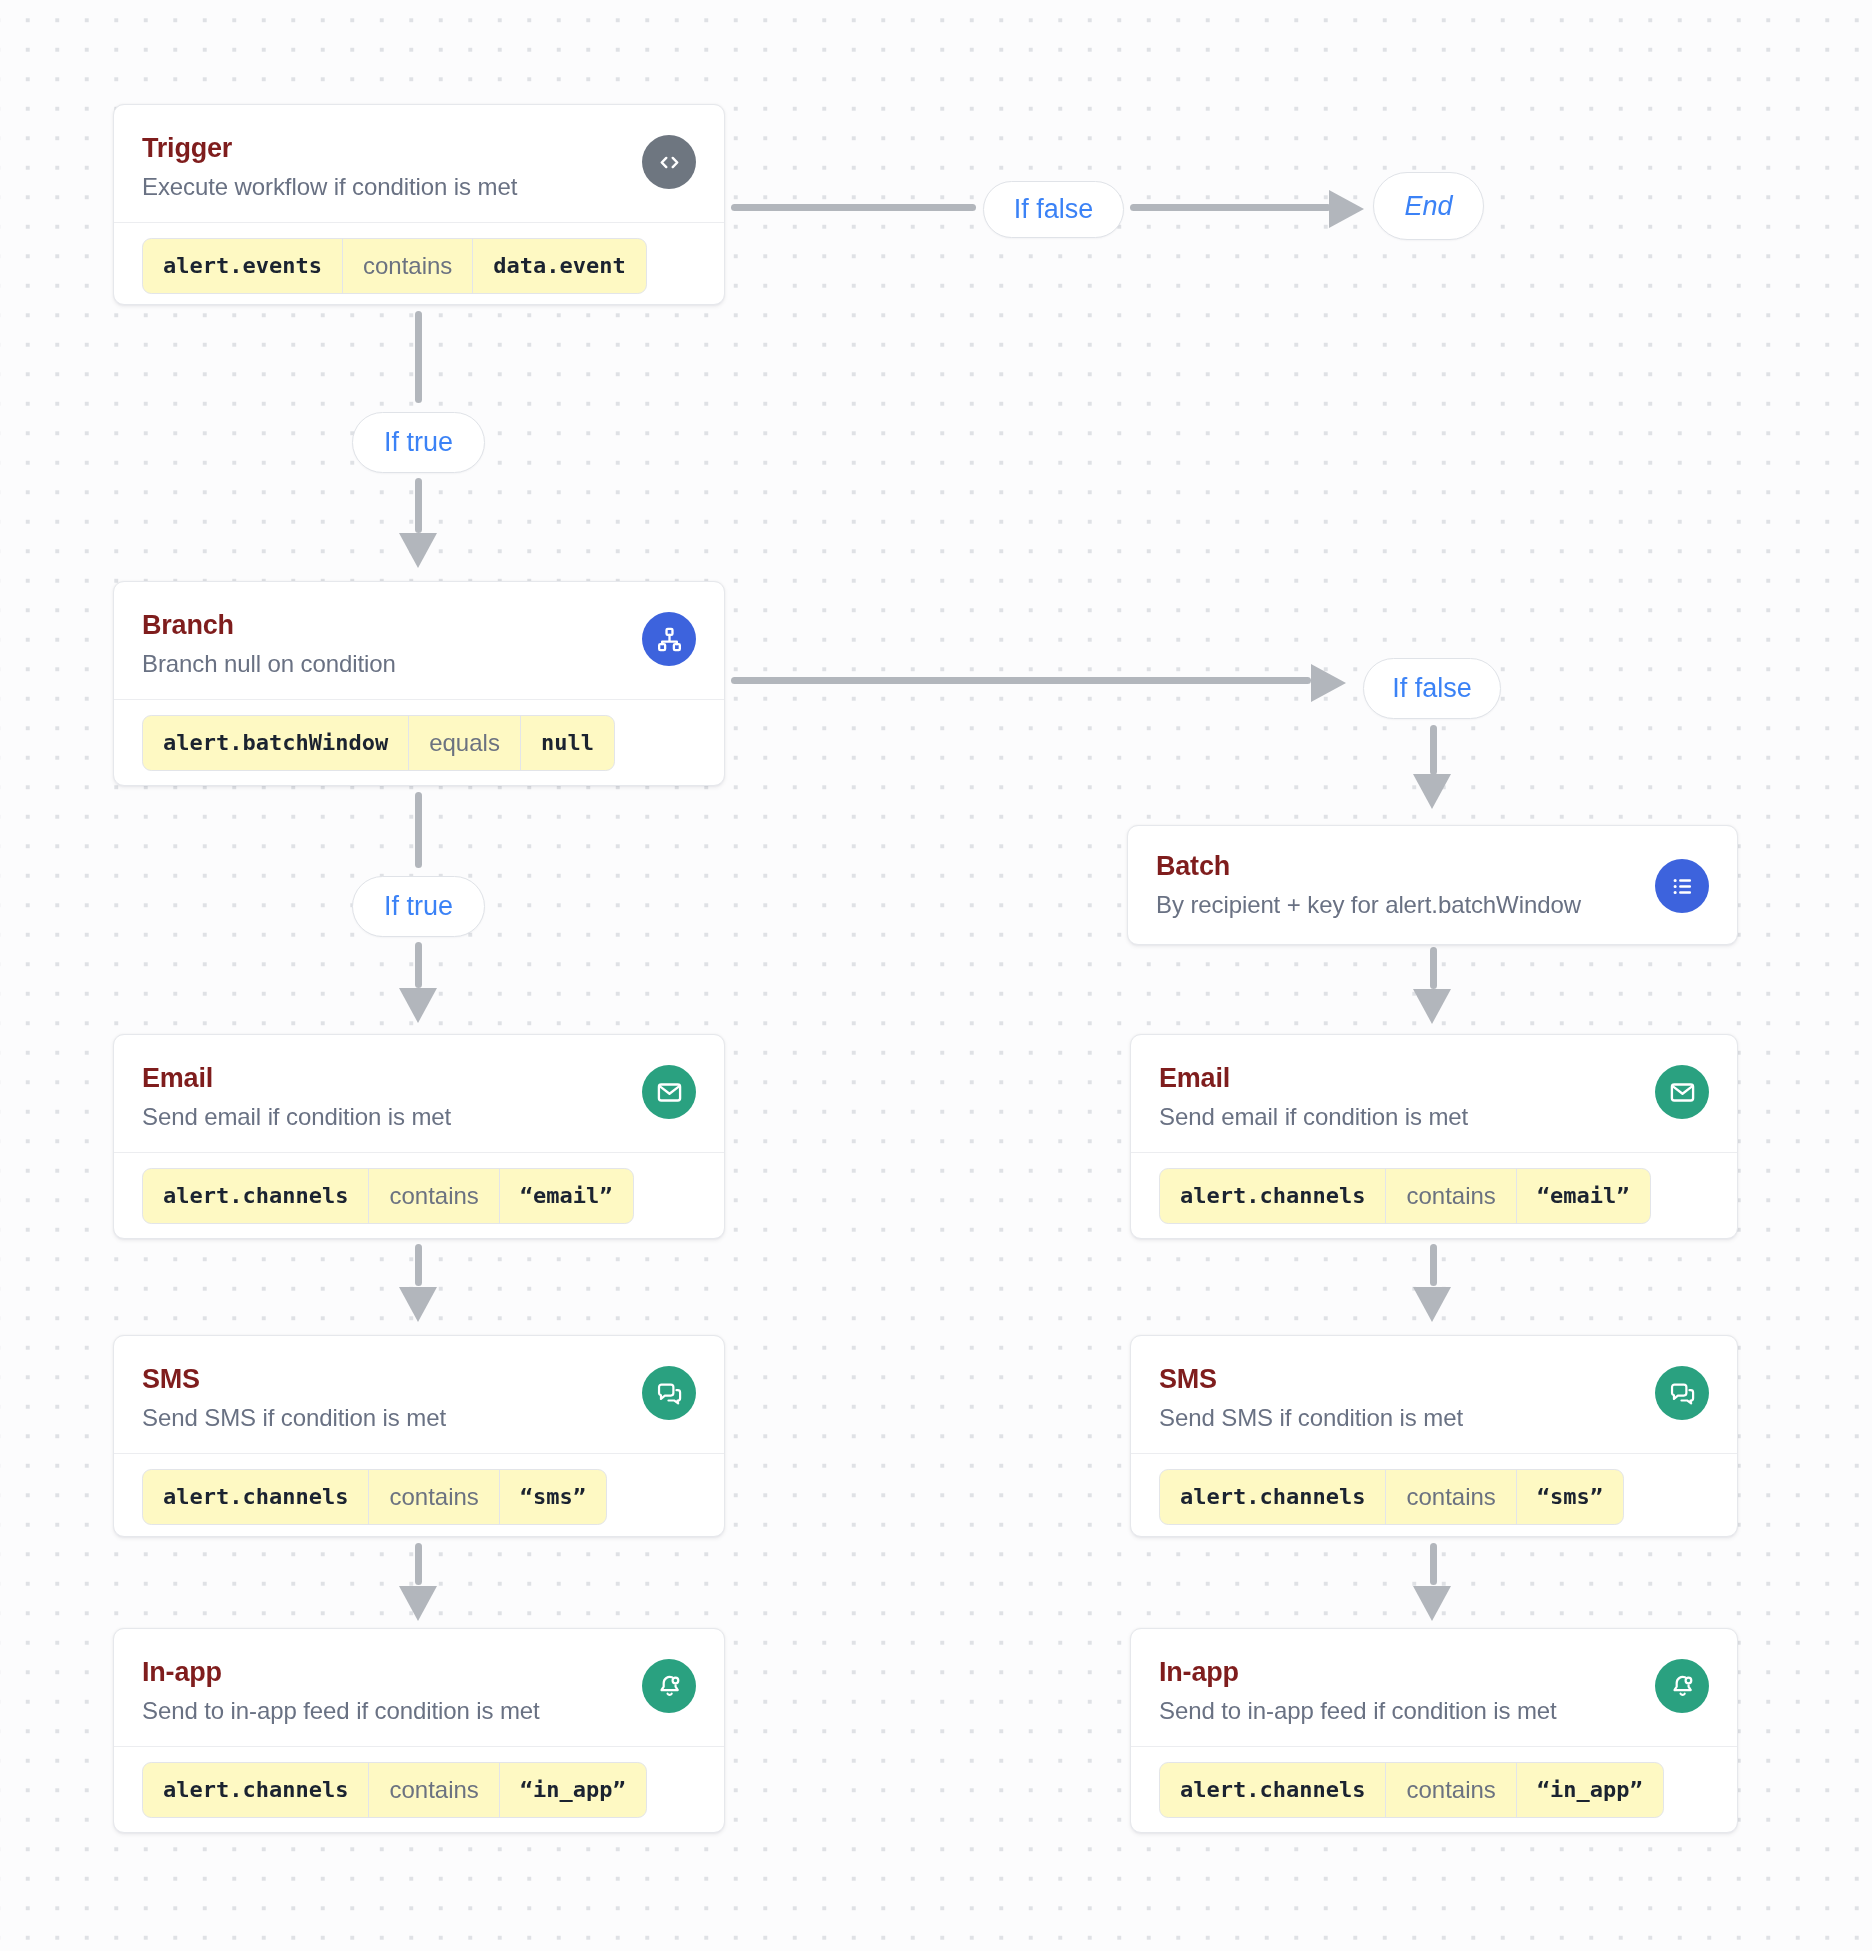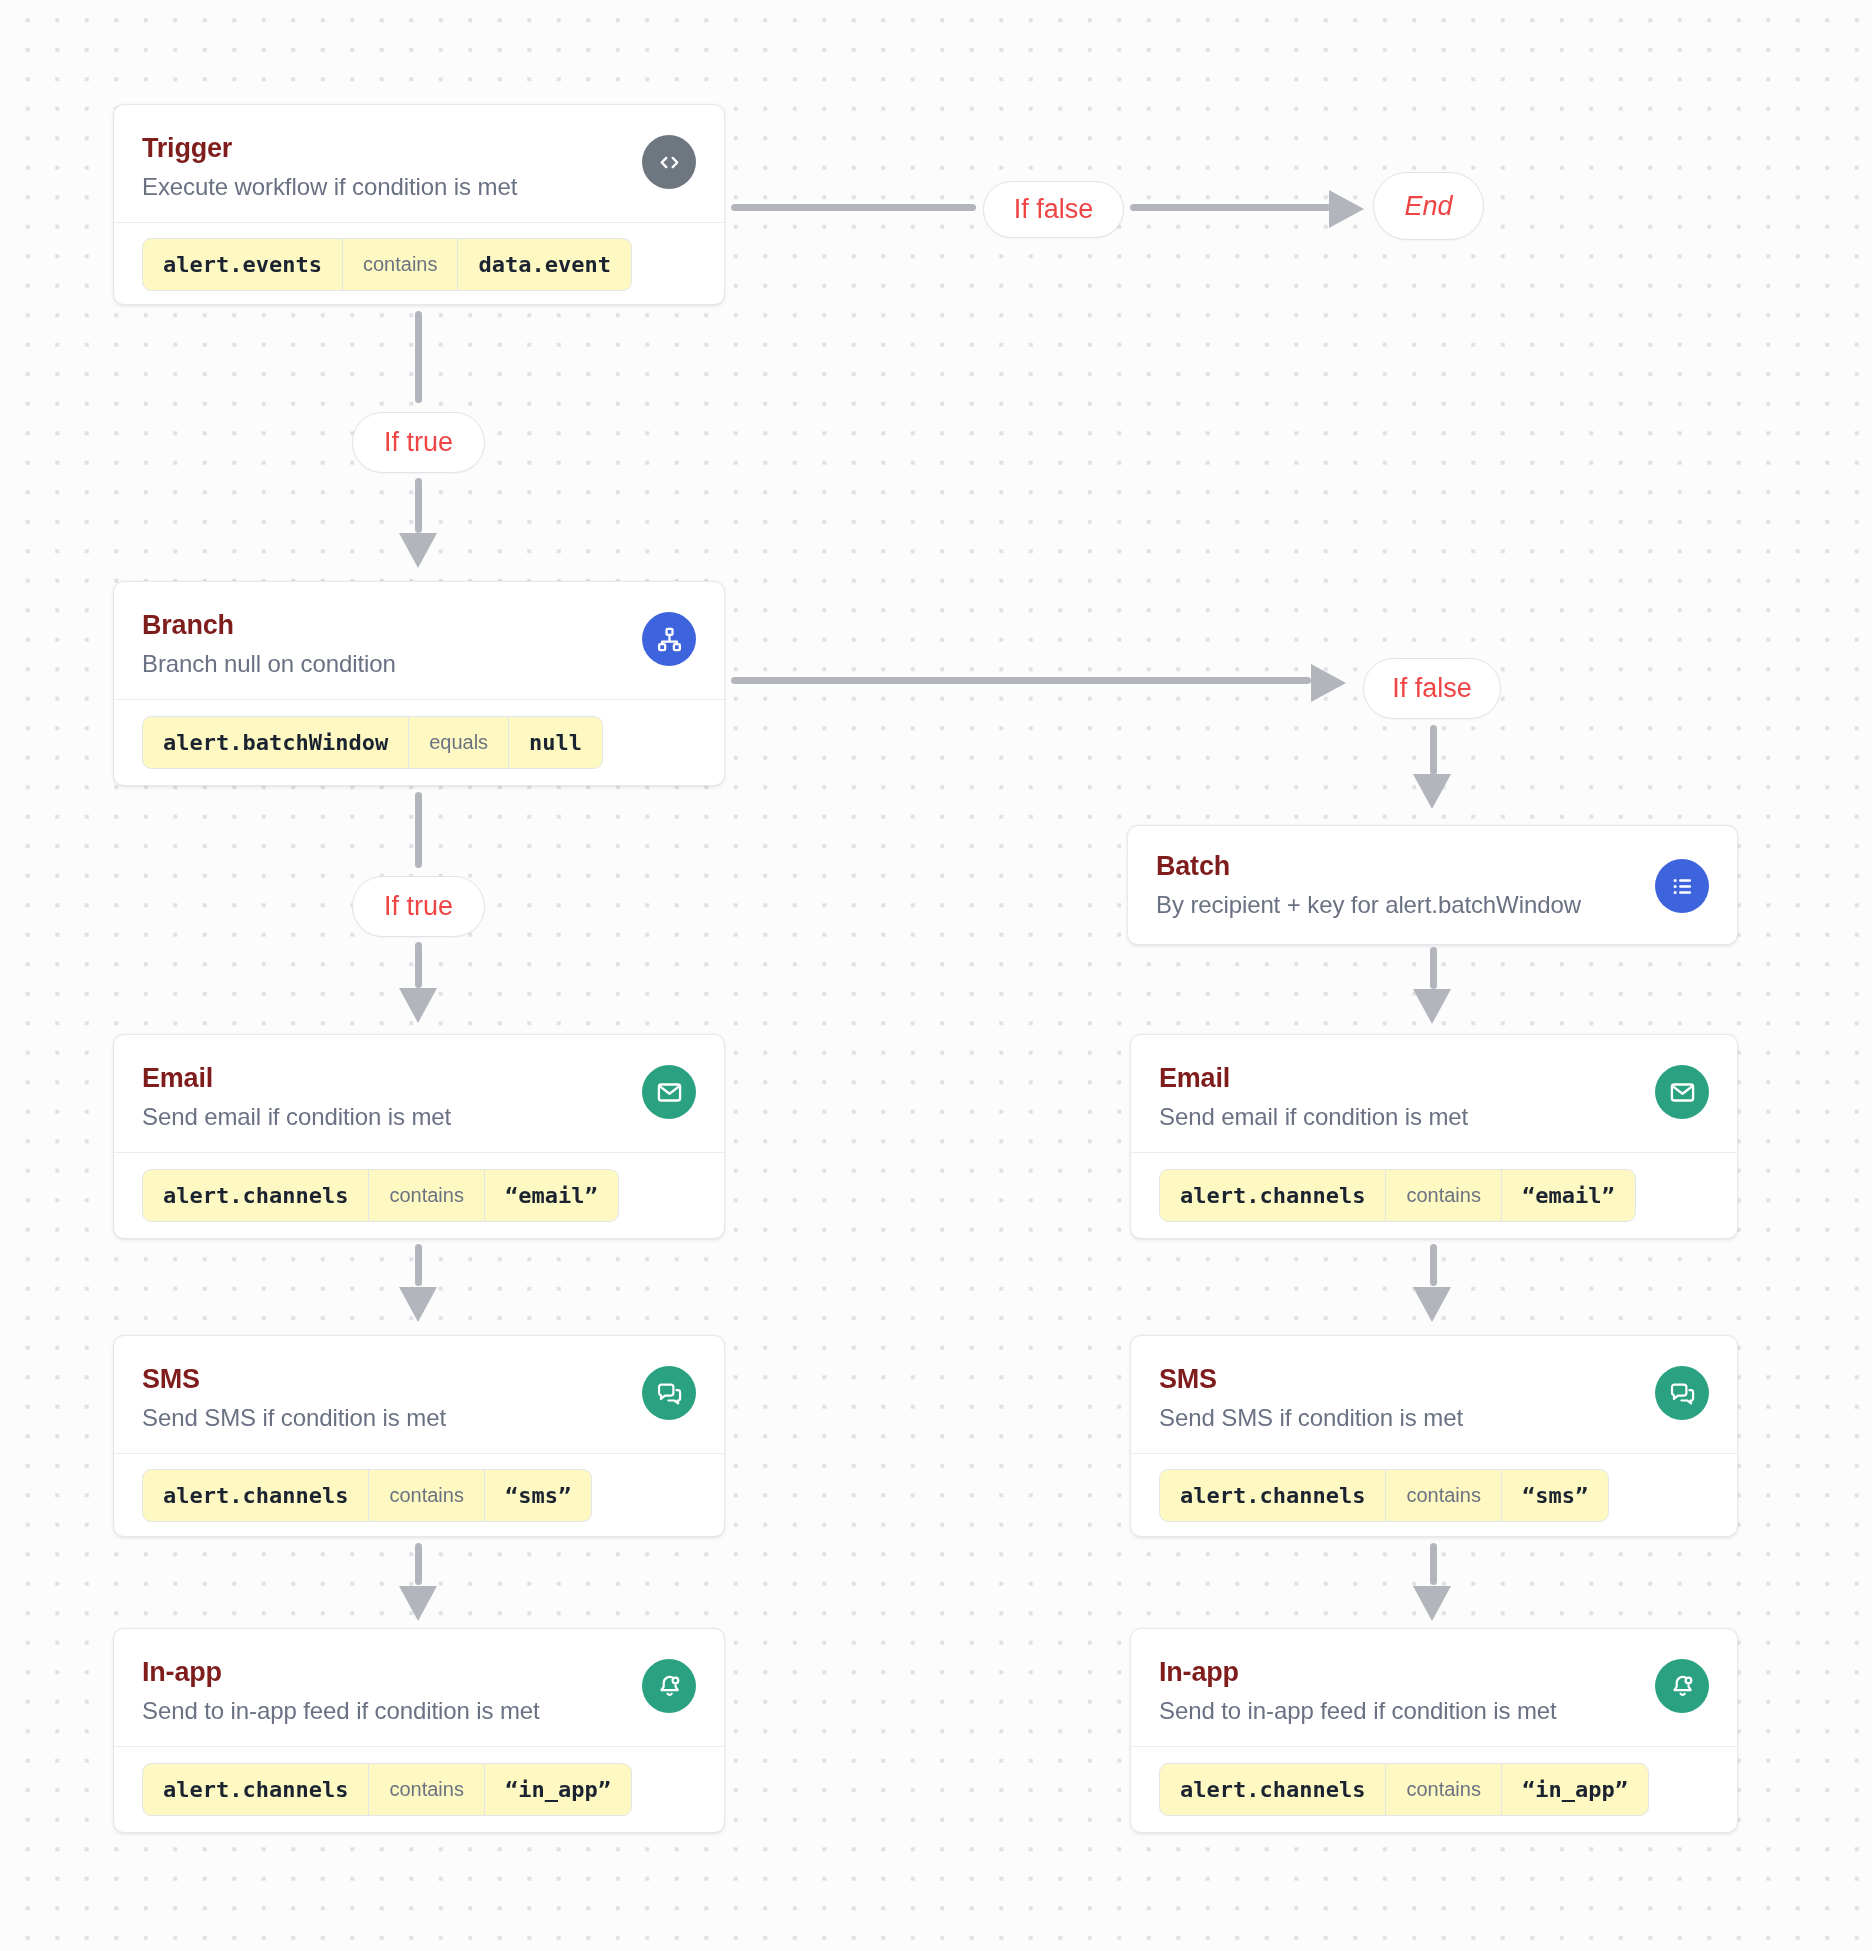--- a/index.html
+++ b/index.html
@@ -41,26 +41,26 @@
     display:inline-flex; align-items:stretch;
     border:0.9px solid #E3E5E9; border-radius:9.2px;
     background:#fef9c3; overflow:hidden;
   }
   .cond-seg { padding:13px 20px; display:flex; align-items:center; }
   .cond-seg + .cond-seg { border-left:0.9px solid #E3E5E9; }
   .cond-field, .cond-val {
     font-family:"DejaVu Sans Mono", "Liberation Mono", monospace;
     font-size:22px; font-weight:600; color:#1B2330;
   }
-  .cond-op { font-size:20px; font-weight:400; color:#6B7280; }
+  .cond-op { font-size:24px; font-weight:400; color:#6B7280; }
   .edge-pill {
     position:absolute; background:#fff;
     border:1.8px solid #E0E3E8; border-radius:922px;
     display:flex; align-items:center; justify-content:center;
-    font-size:27px; font-weight:500; color:#ef4444;
+    font-size:27px; font-weight:500; color:#3b82f6;
     box-shadow:0 0.9px 1.8px rgba(16,24,40,0.04);
   }
   .h-line { position:absolute; height:6.5px; background:#B2B6BC; border-radius:3.7px; }
   .v-line { position:absolute; width:6.5px; background:#B2B6BC; border-radius:3.7px; }
   .head-right { position:absolute; width:0; height:0;
     border-top:19.4px solid transparent; border-bottom:19.4px solid transparent; border-left:35px solid #B2B6BC; }
   .head-down { position:absolute; width:0; height:0;
     border-left:19.4px solid transparent; border-right:19.4px solid transparent; border-top:35px solid #B2B6BC; }
 </style>
 </head>

